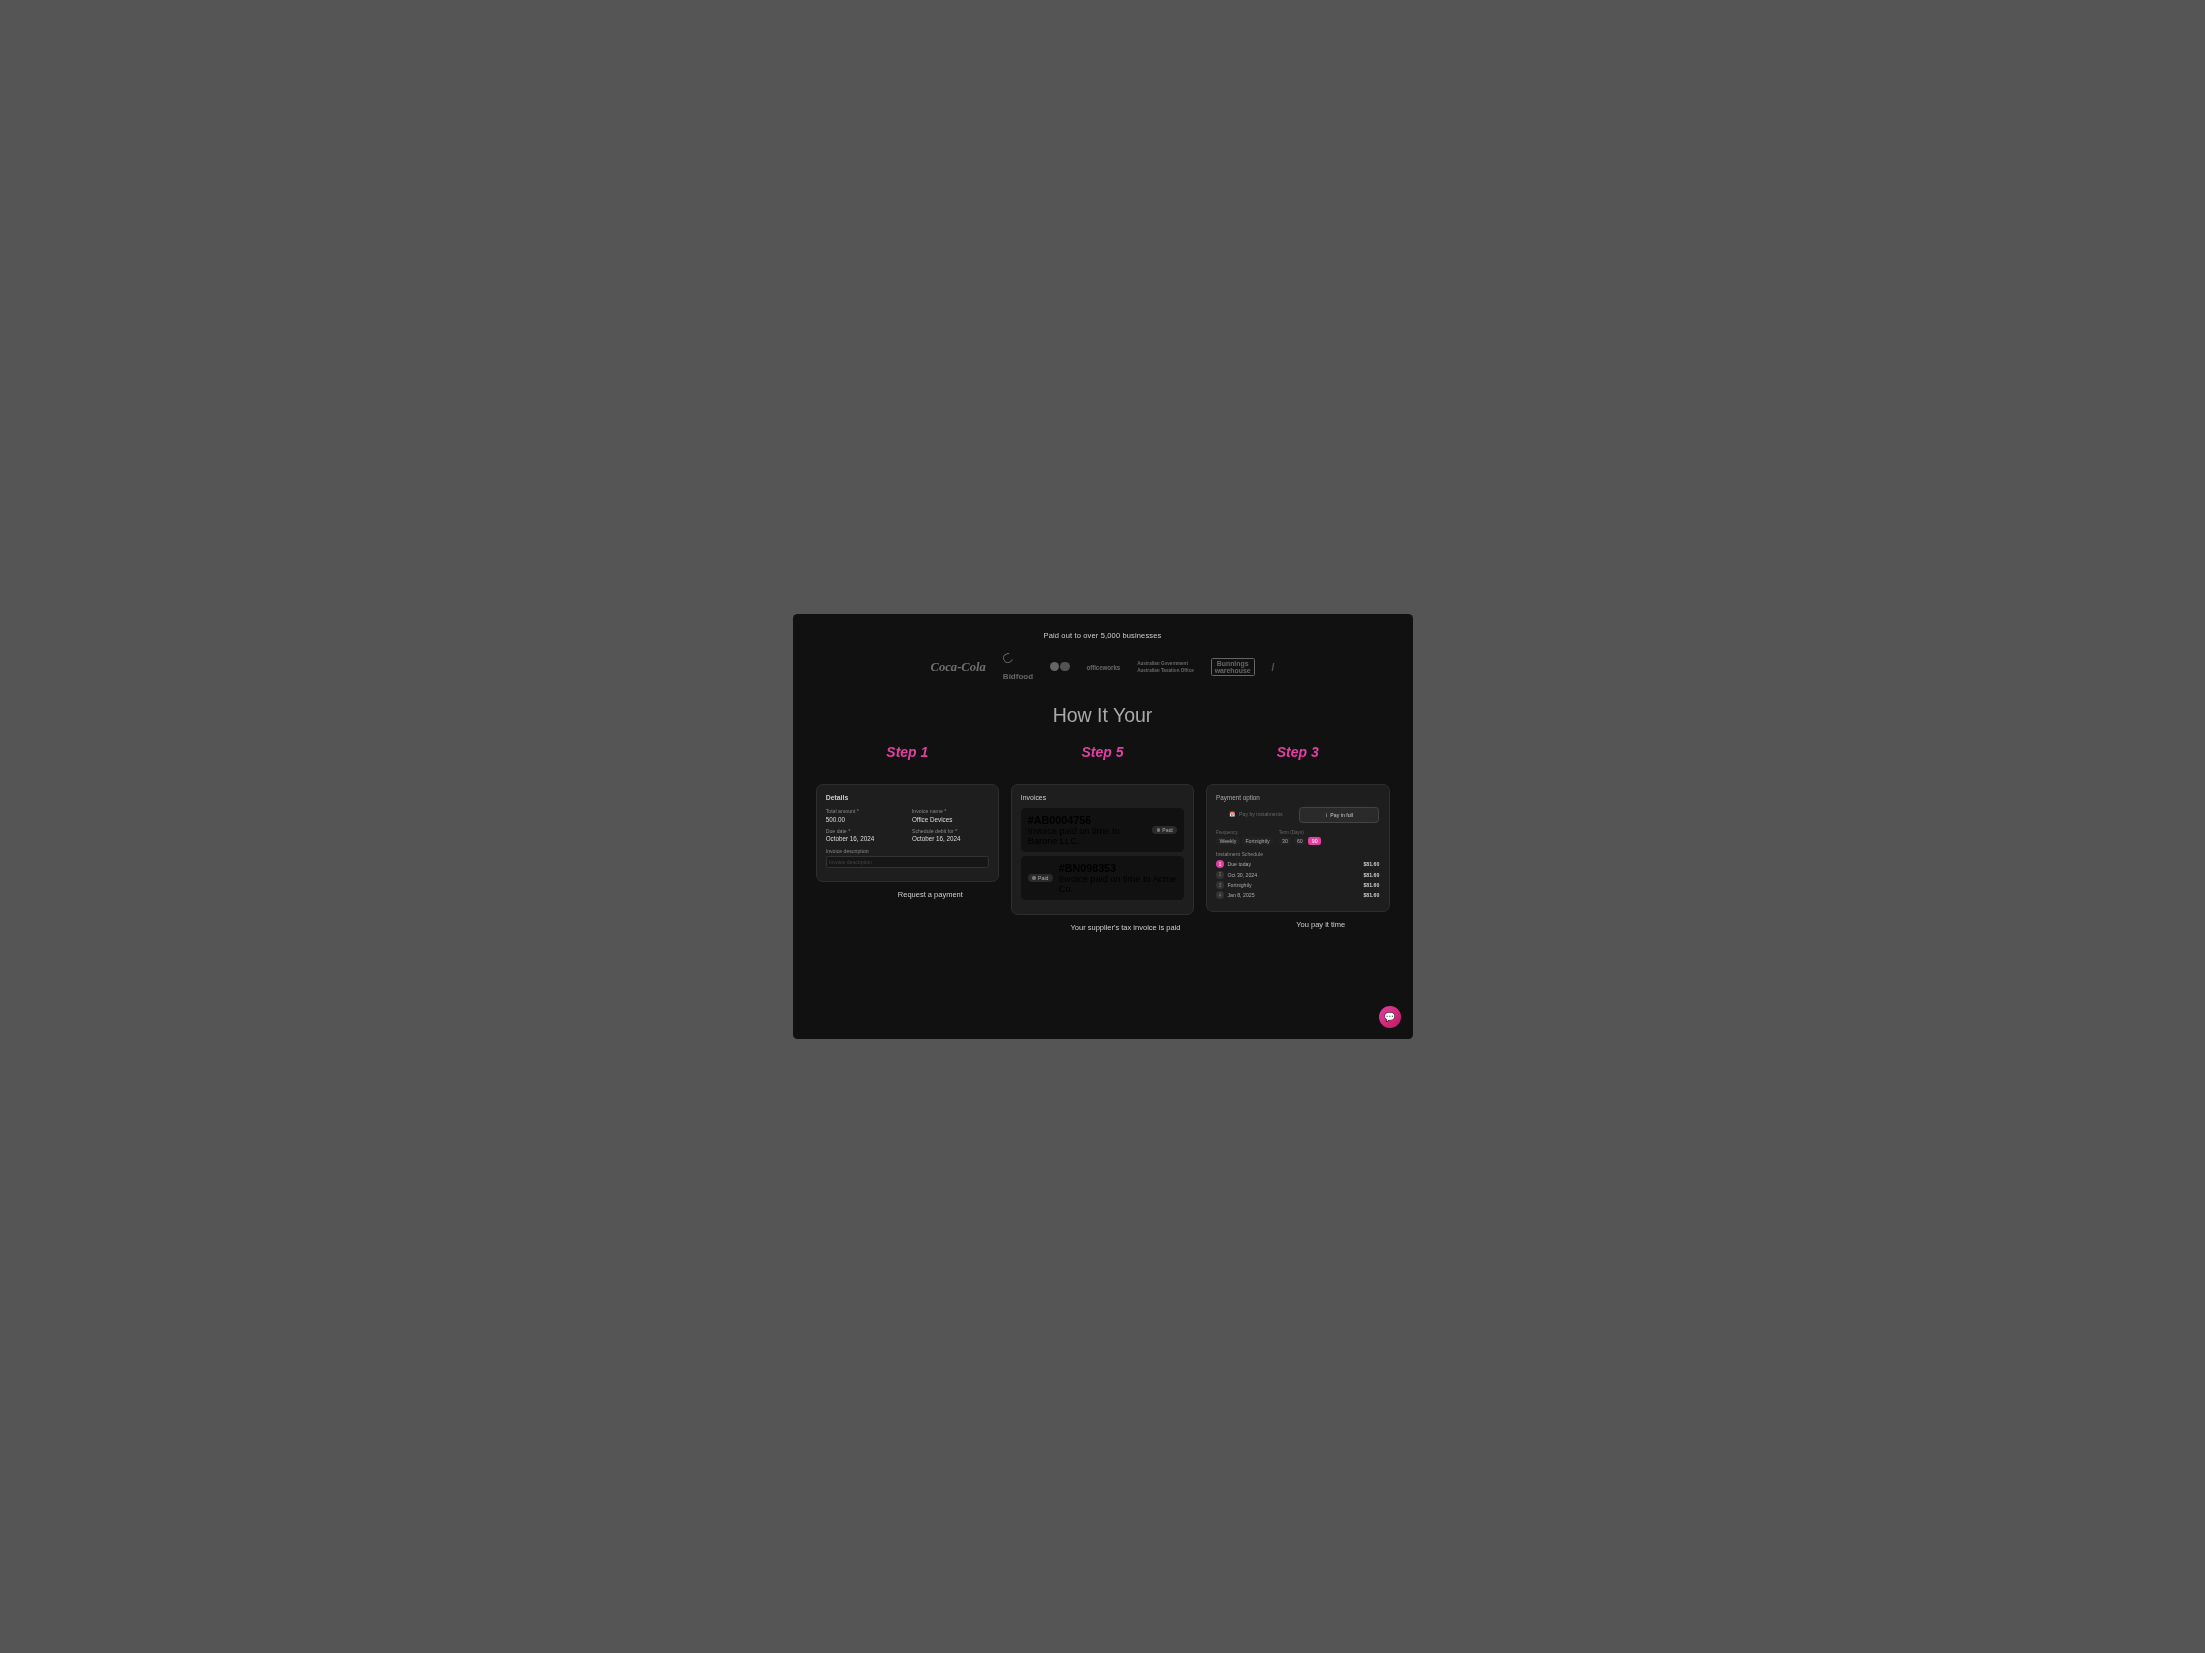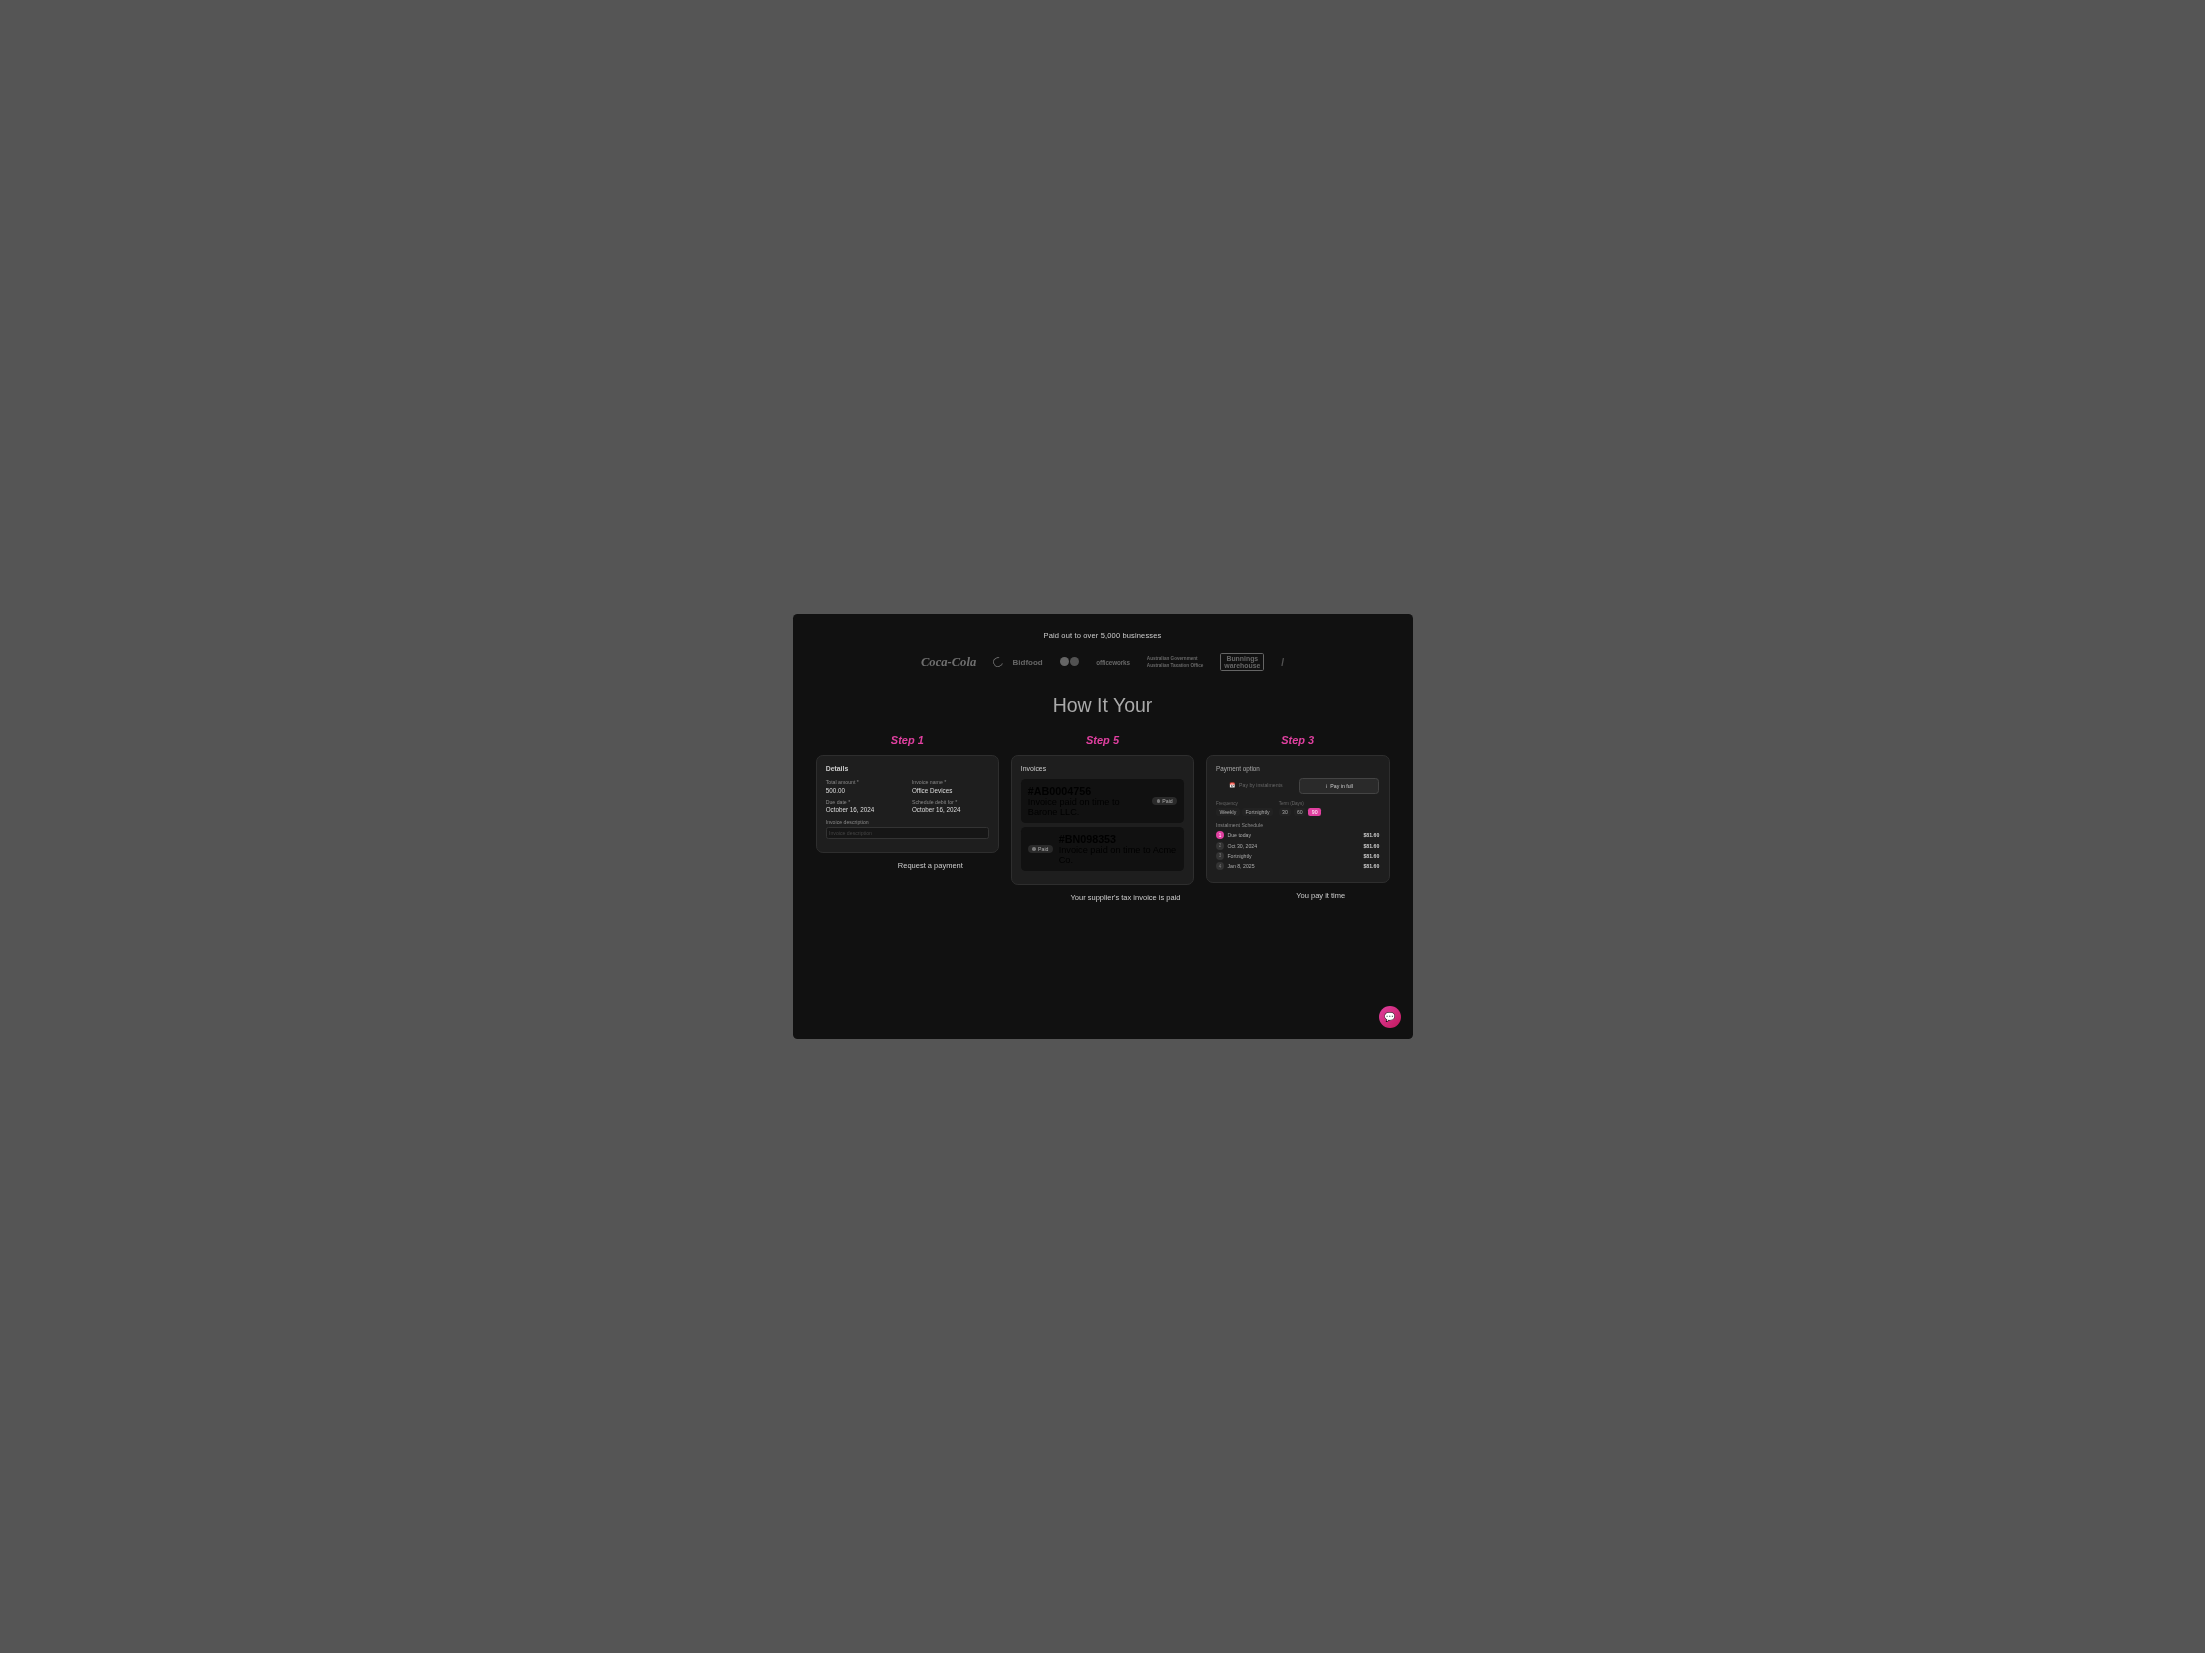--- a/index.html
+++ b/index.html
@@ -47,22 +47,23 @@
     }
     .logo-coca {
       font-family: Georgia, serif;
       font-style: italic;
       font-size: 12.6px;
       color: #bbb;
     }
     .logo-bidfood {
       font-size: 8px;
       display: flex;
-      align-items: center;
+      align-items: flex-start;
       gap: 9px;
+      flex-direction: column;
     }
     .bidfood-arc {
       display: inline-block;
       width: 10.3px;
       height: 10.3px;
       border: 1.1px solid #aaa;
       border-radius: 50%;
       border-right-color: transparent;
       transform: rotate(-30deg);
     }
@@ -109,24 +110,24 @@
       align-items: flex-start;
     }
     .step-col {
       flex: 1;
       min-width: 0;
       display: flex;
       flex-direction: column;
       align-items: center;
     }
     .step-label {
-      font-size: 11px;
+      font-size: 14px;
       font-weight: 600;
       color: #e040a0;
-      margin-bottom: 9px;
+      margin-bottom: 24px;
       font-style: italic;
     }
     .step-card {
       background: #1e1e1e;
       border-radius: 6.9px;
       width: 100%;
       min-height: 98px;
       padding: 9.2px;
       border: 0.6px solid #2e2e2e;
       margin-bottom: 8px;

